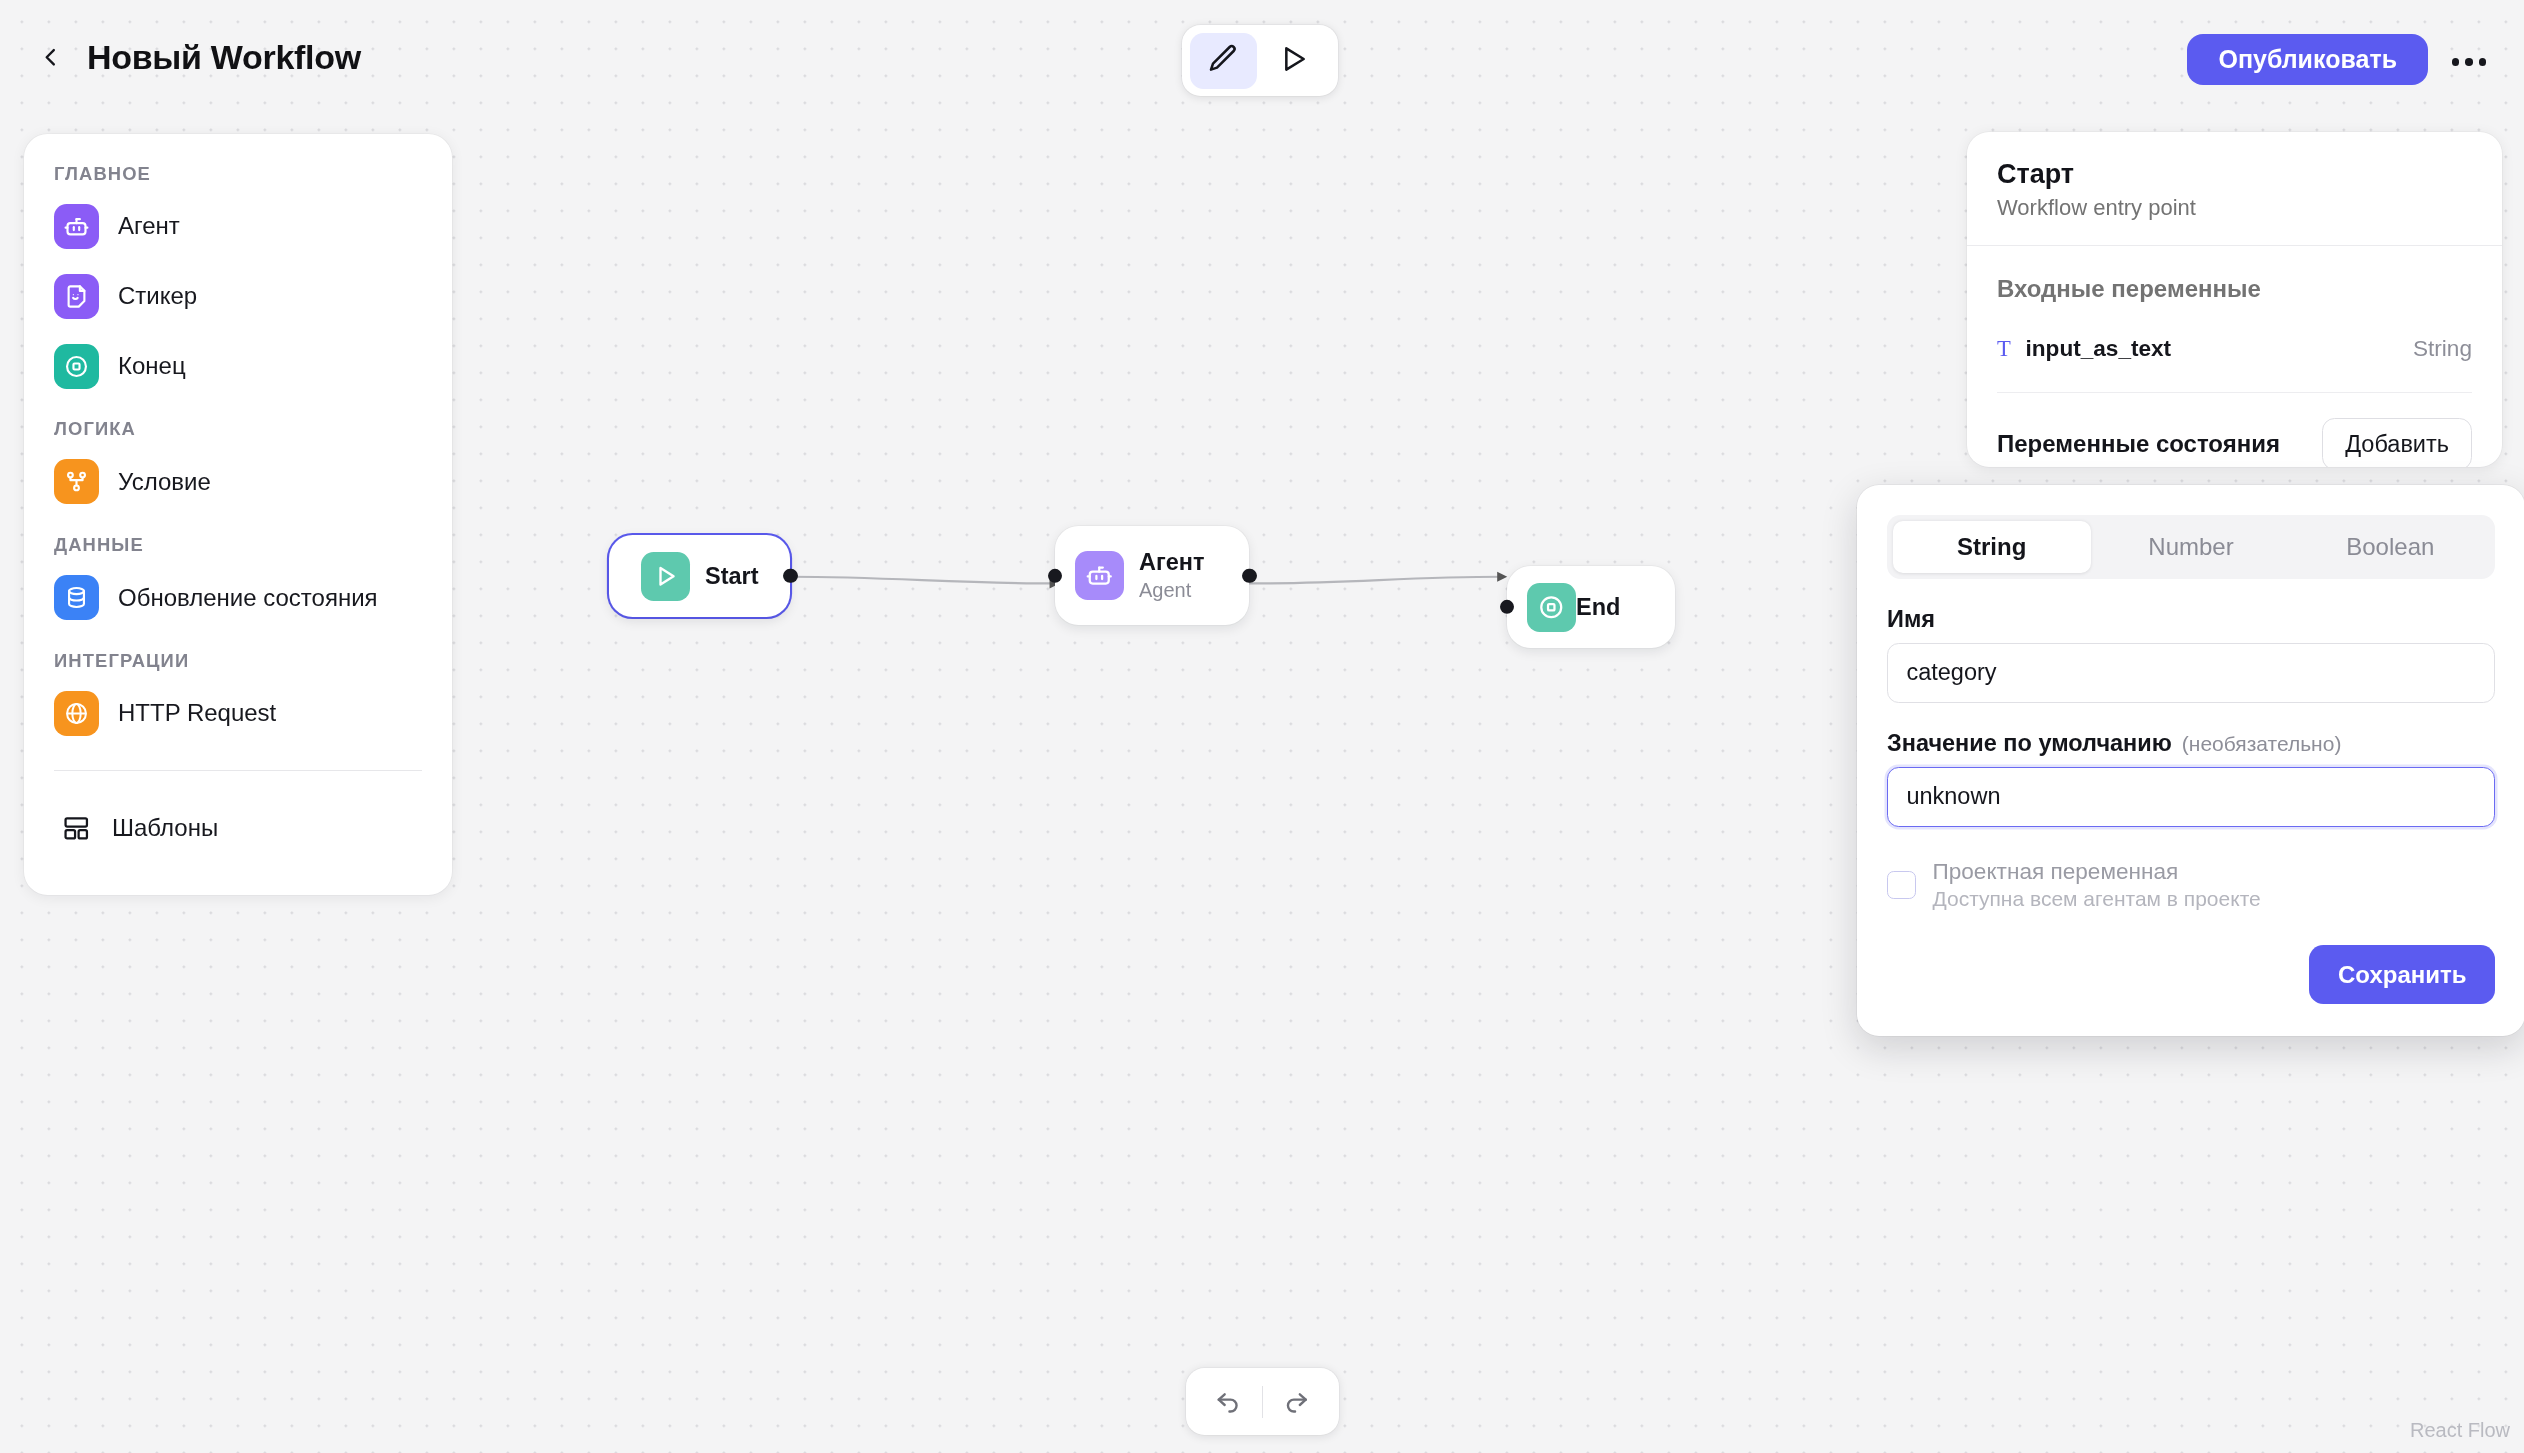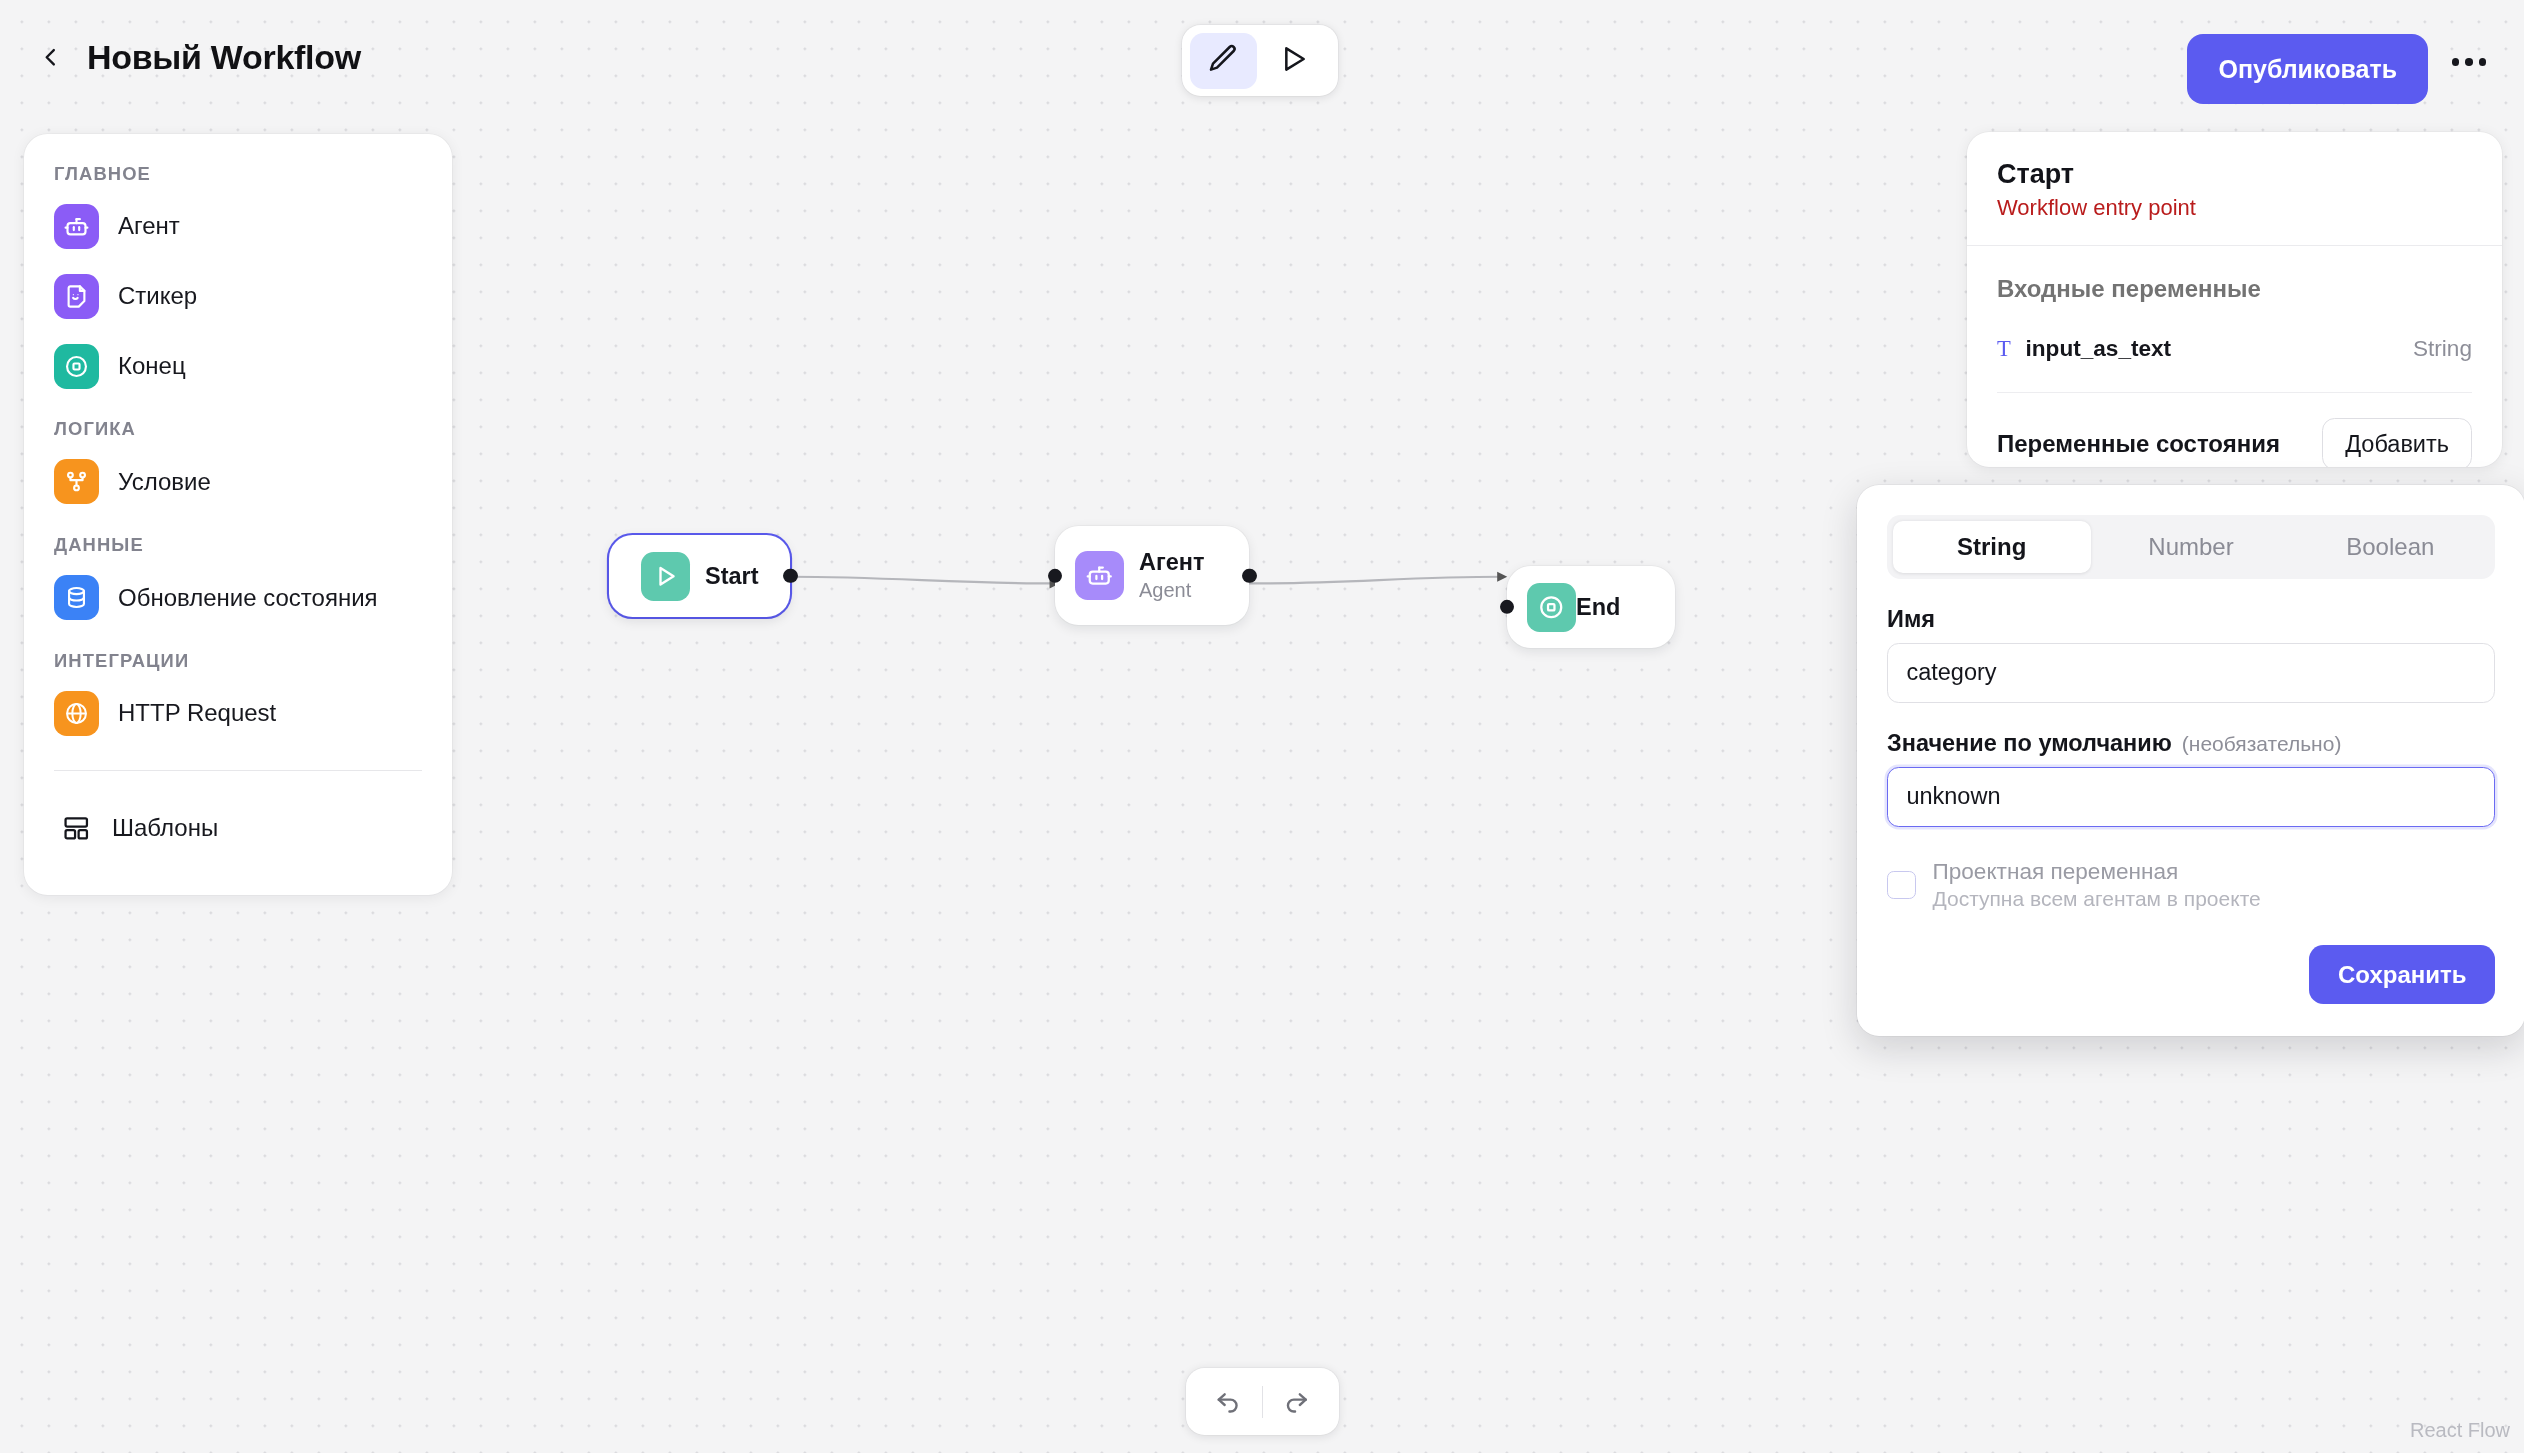--- a/index.html
+++ b/index.html
@@ -80,21 +80,21 @@
     right: 295px; top: 40px;
     width: 40px; height: 40px;
     display: flex; align-items: center; justify-content: center;
     cursor: pointer; border: none; background: transparent;
   }
   .history-btn svg { width: 34px; height: 34px; }
 
   .publish-btn {
     position: absolute;
     right: 97px; top: 34px;
-    height: 70px;
+    height: 51px;
     padding: 0 31px;
     background: #5b5bf0;
     color: #ffffff;
     border: none;
     border-radius: 16px;
     font-size: 25px;
     font-weight: 600;
     font-family: "Liberation Sans", sans-serif;
     cursor: pointer;
     white-space: nowrap;
@@ -231,21 +231,21 @@
     width: 535px;
     background: #ffffff;
     border-radius: 22px;
     box-shadow: 0 2.5px 13.4px rgba(16,18,28,0.07), 0 0 0 0.8px rgba(16,18,28,0.035);
     z-index: 25;
     overflow: hidden;
     height: 335px;
   }
   .insp-head { padding: 27px 30px 23.5px 30px; }
   .insp-title { font-size: 27px; font-weight: 700; color: #121319; }
-  .insp-sub { font-size: 22px; color: #b91c1c; margin-top: 5px; }
+  .insp-sub { font-size: 22px; color: #737373; margin-top: 5px; }
   .insp-rule { height: 0.8px; background: #ebebee; }
 
   .insp-body { padding: 30px 30px 0 30px; }
   .insp-h2 { font-size: 24px; font-weight: 600; color: #737373; }
 
   .var-row {
     display: flex; align-items: center;
     margin-top: 27px;
     height: 37px;
   }

